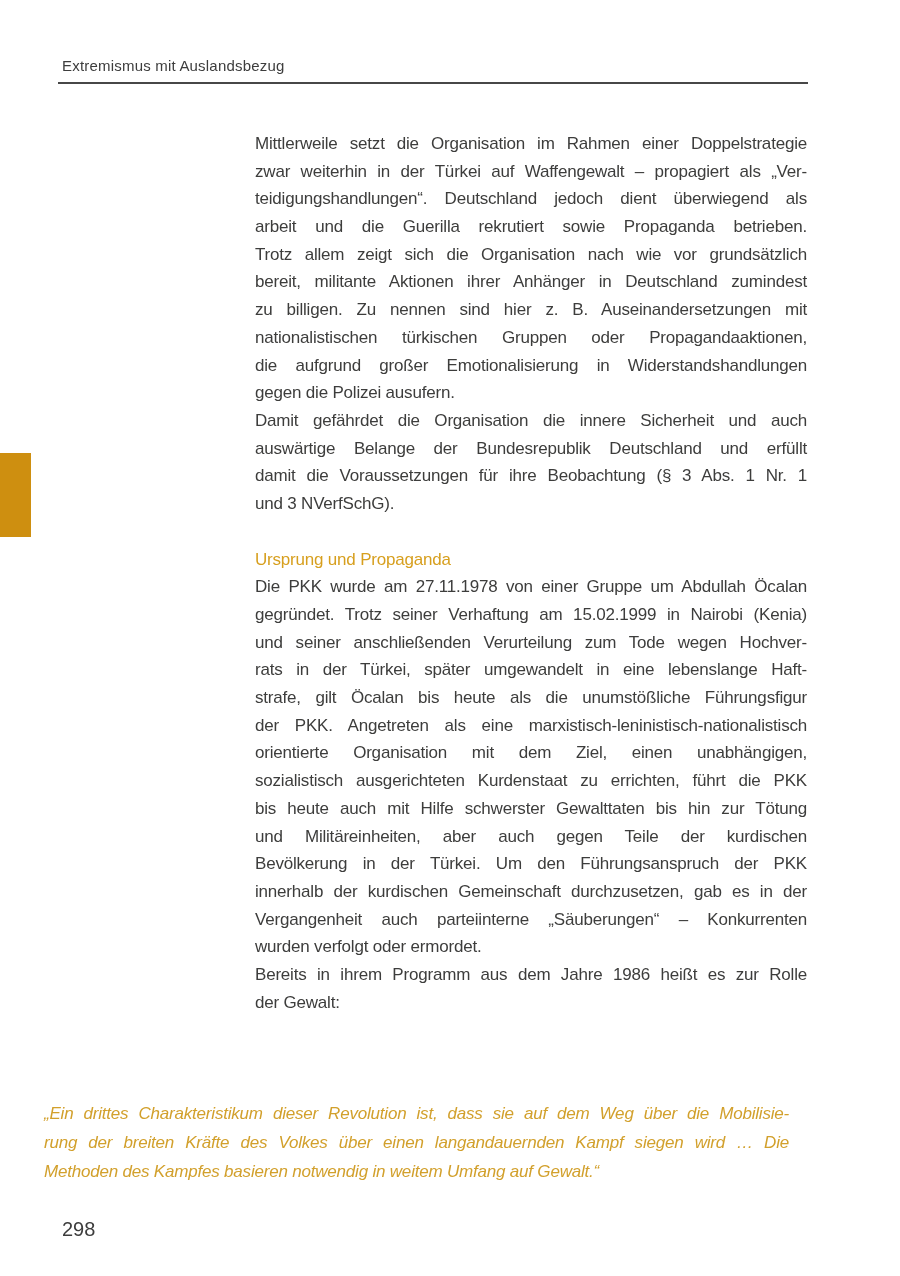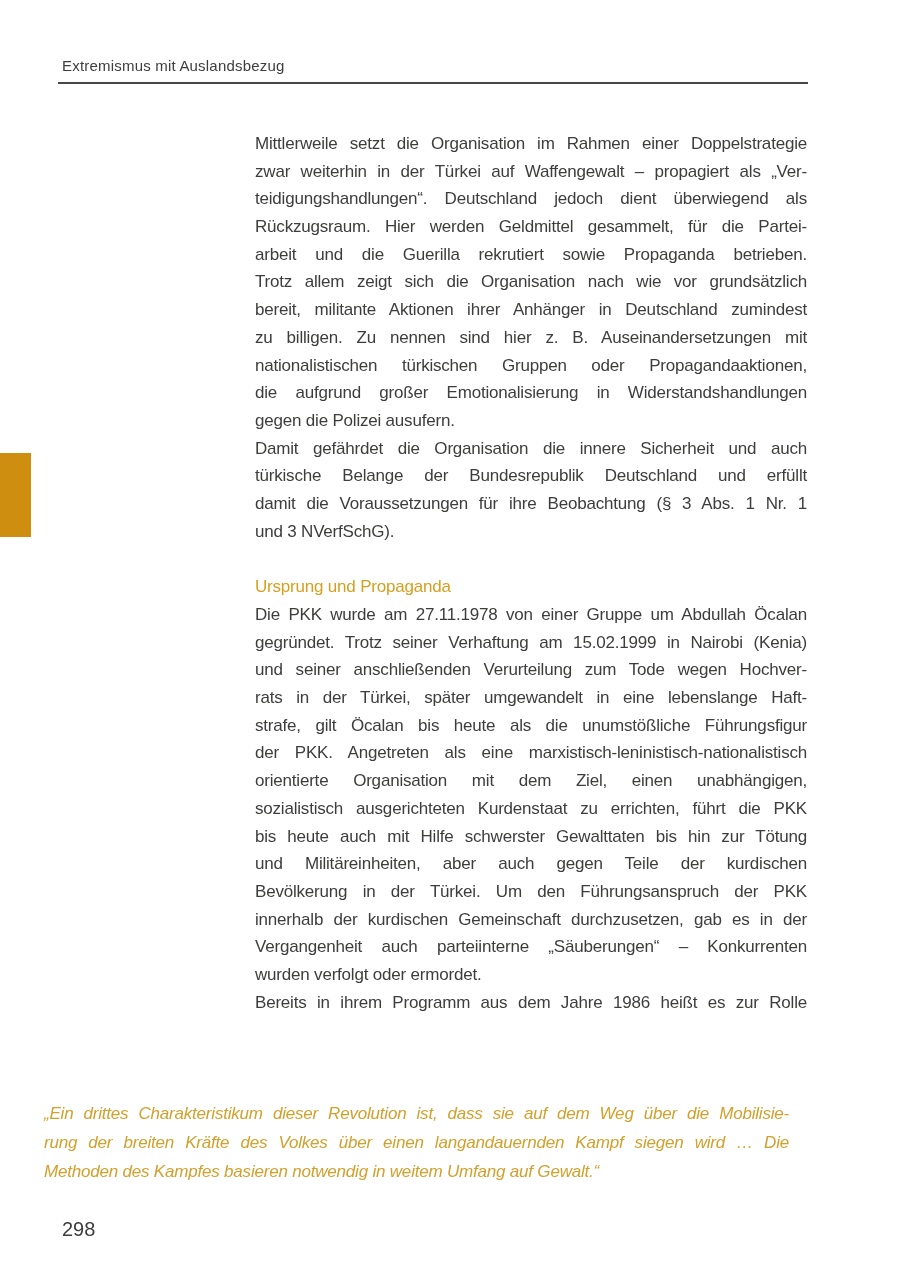--- a/index.html
+++ b/index.html
@@ -100,32 +100,31 @@
 
   <div class="header-rule"></div>
 
   <div class="accent-bar"></div>
 
   <div class="body-column">
       <div class="para">
         <div class="tline">Mittlerweile setzt die Organisation im Rahmen einer Doppelstrategie</div>
         <div class="tline">zwar weiterhin in der Türkei auf Waffengewalt – propagiert als „Ver-</div>
         <div class="tline">teidigungshandlungen“. Deutschland jedoch dient überwiegend als</div>
-        <div class="tline">Rückzugsraum. Hier werden Geldmittel gesammelt, für die Partei-</div>
         <div class="tline">arbeit und die Guerilla rekrutiert sowie Propaganda betrieben.</div>
         <div class="tline">Trotz allem zeigt sich die Organisation nach wie vor grundsätzlich</div>
         <div class="tline">bereit, militante Aktionen ihrer Anhänger in Deutschland zumindest</div>
         <div class="tline">zu billigen. Zu nennen sind hier z. B. Auseinandersetzungen mit</div>
         <div class="tline">nationalistischen türkischen Gruppen oder Propagandaaktionen,</div>
         <div class="tline">die aufgrund großer Emotionalisierung in Widerstandshandlungen</div>
         <div class="tline last">gegen die Polizei ausufern.</div>
       </div>
       <div class="para">
         <div class="tline">Damit gefährdet die Organisation die innere Sicherheit und auch</div>
-        <div class="tline">türkische Belange der Bundesrepublik Deutschland und erfüllt</div>
+        <div class="tline">auswärtige Belange der Bundesrepublik Deutschland und erfüllt</div>
         <div class="tline">damit die Voraussetzungen für ihre Beobachtung (§ 3 Abs. 1 Nr. 1</div>
         <div class="tline last">und 3 NVerfSchG).</div>
       </div>
       <div class="section-heading">Ursprung und Propaganda</div>
       <div class="para">
         <div class="tline">Die PKK wurde am 27.11.1978 von einer Gruppe um Abdullah Öcalan</div>
         <div class="tline">gegründet. Trotz seiner Verhaftung am 15.02.1999 in Nairobi (Kenia)</div>
         <div class="tline">und seiner anschließenden Verurteilung zum Tode wegen Hochver-</div>
         <div class="tline">rats in der Türkei, später umgewandelt in eine lebenslange Haft-</div>
         <div class="tline">strafe, gilt Öcalan bis heute als die unumstößliche Führungsfigur</div>
@@ -134,20 +133,21 @@
         <div class="tline">sozialistisch ausgerichteten Kurdenstaat zu errichten, führt die PKK</div>
         <div class="tline">bis heute auch mit Hilfe schwerster Gewalttaten bis hin zur Tötung</div>
         <div class="tline">und Militäreinheiten, aber auch gegen Teile der kurdischen</div>
         <div class="tline">Bevölkerung in der Türkei. Um den Führungsanspruch der PKK</div>
         <div class="tline">innerhalb der kurdischen Gemeinschaft durchzusetzen, gab es in der</div>
         <div class="tline">Vergangenheit auch parteiinterne „Säuberungen“ – Konkurrenten</div>
         <div class="tline last">wurden verfolgt oder ermordet.</div>
       </div>
       <div class="para">
         <div class="tline">Bereits in ihrem Programm aus dem Jahre 1986 heißt es zur Rolle</div>
+        <div class="tline last">der Gewalt:</div>
       </div>
     </div>
 
   <div class="quote-block">
       <div class="tline">„Ein drittes Charakteristikum dieser Revolution ist, dass sie auf dem Weg über die Mobilisie-</div>
       <div class="tline">rung der breiten Kräfte des Volkes über einen langandauernden Kampf siegen wird … Die</div>
       <div class="tline last">Methoden des Kampfes basieren notwendig in weitem Umfang auf Gewalt.“</div>
     </div>
 
   <div class="page-number">298</div>

